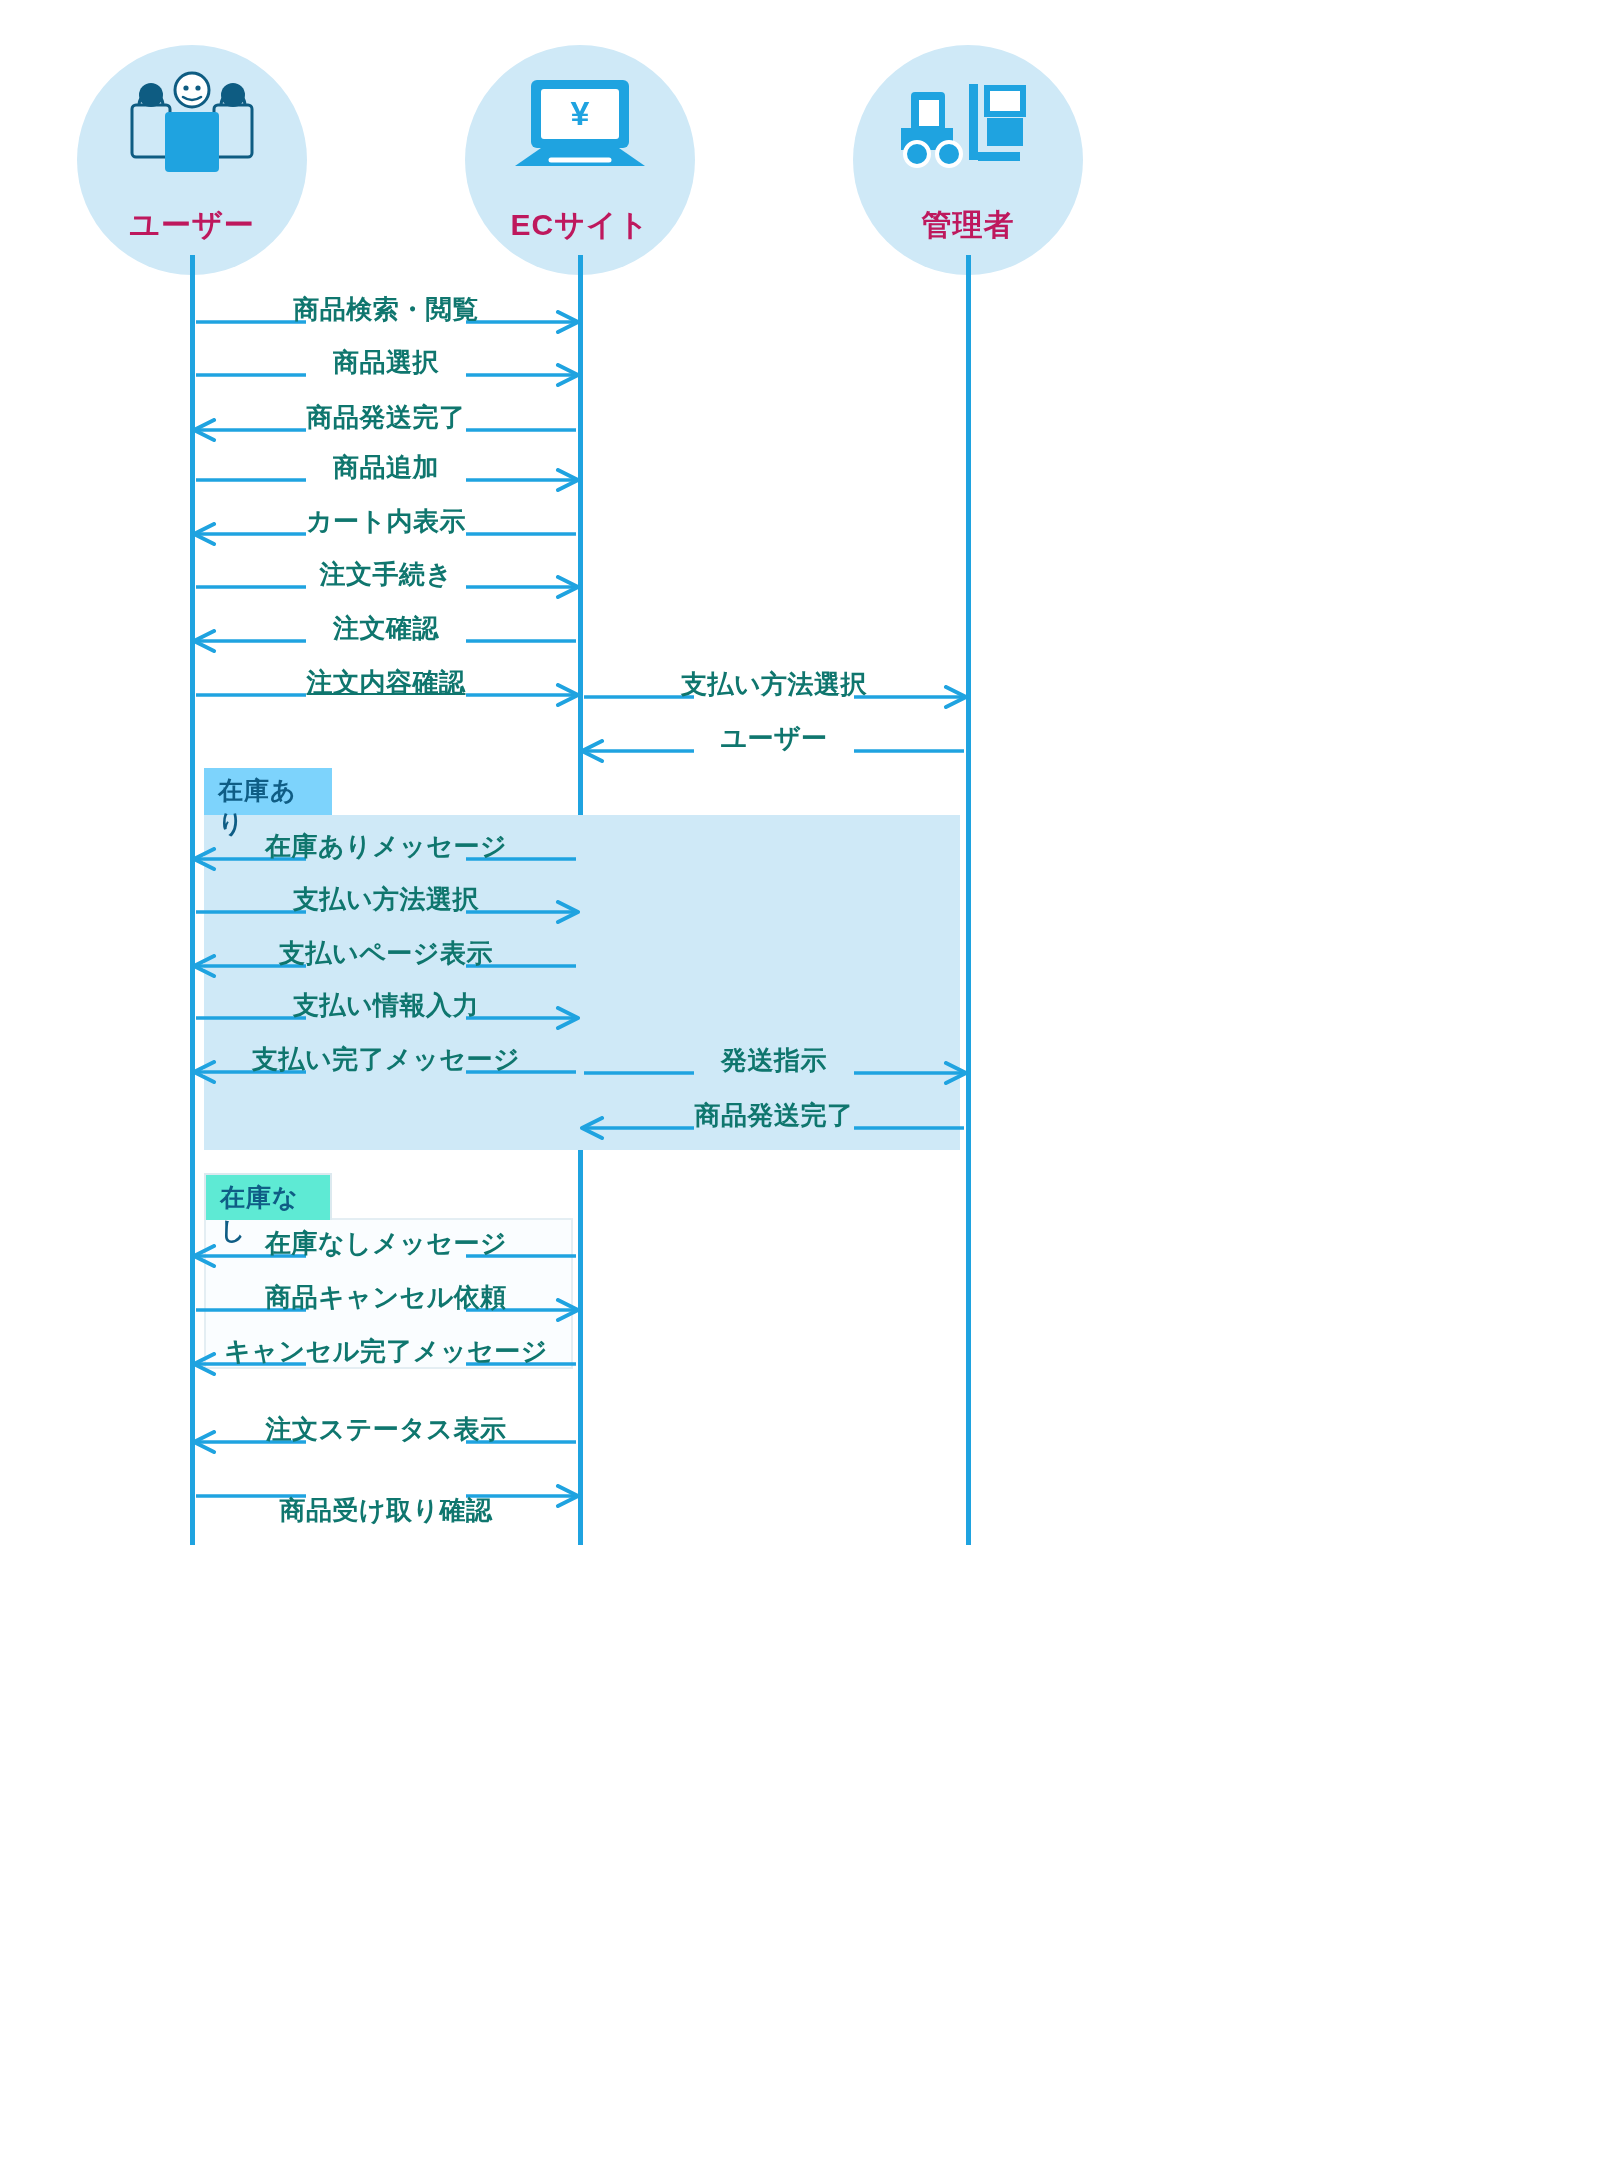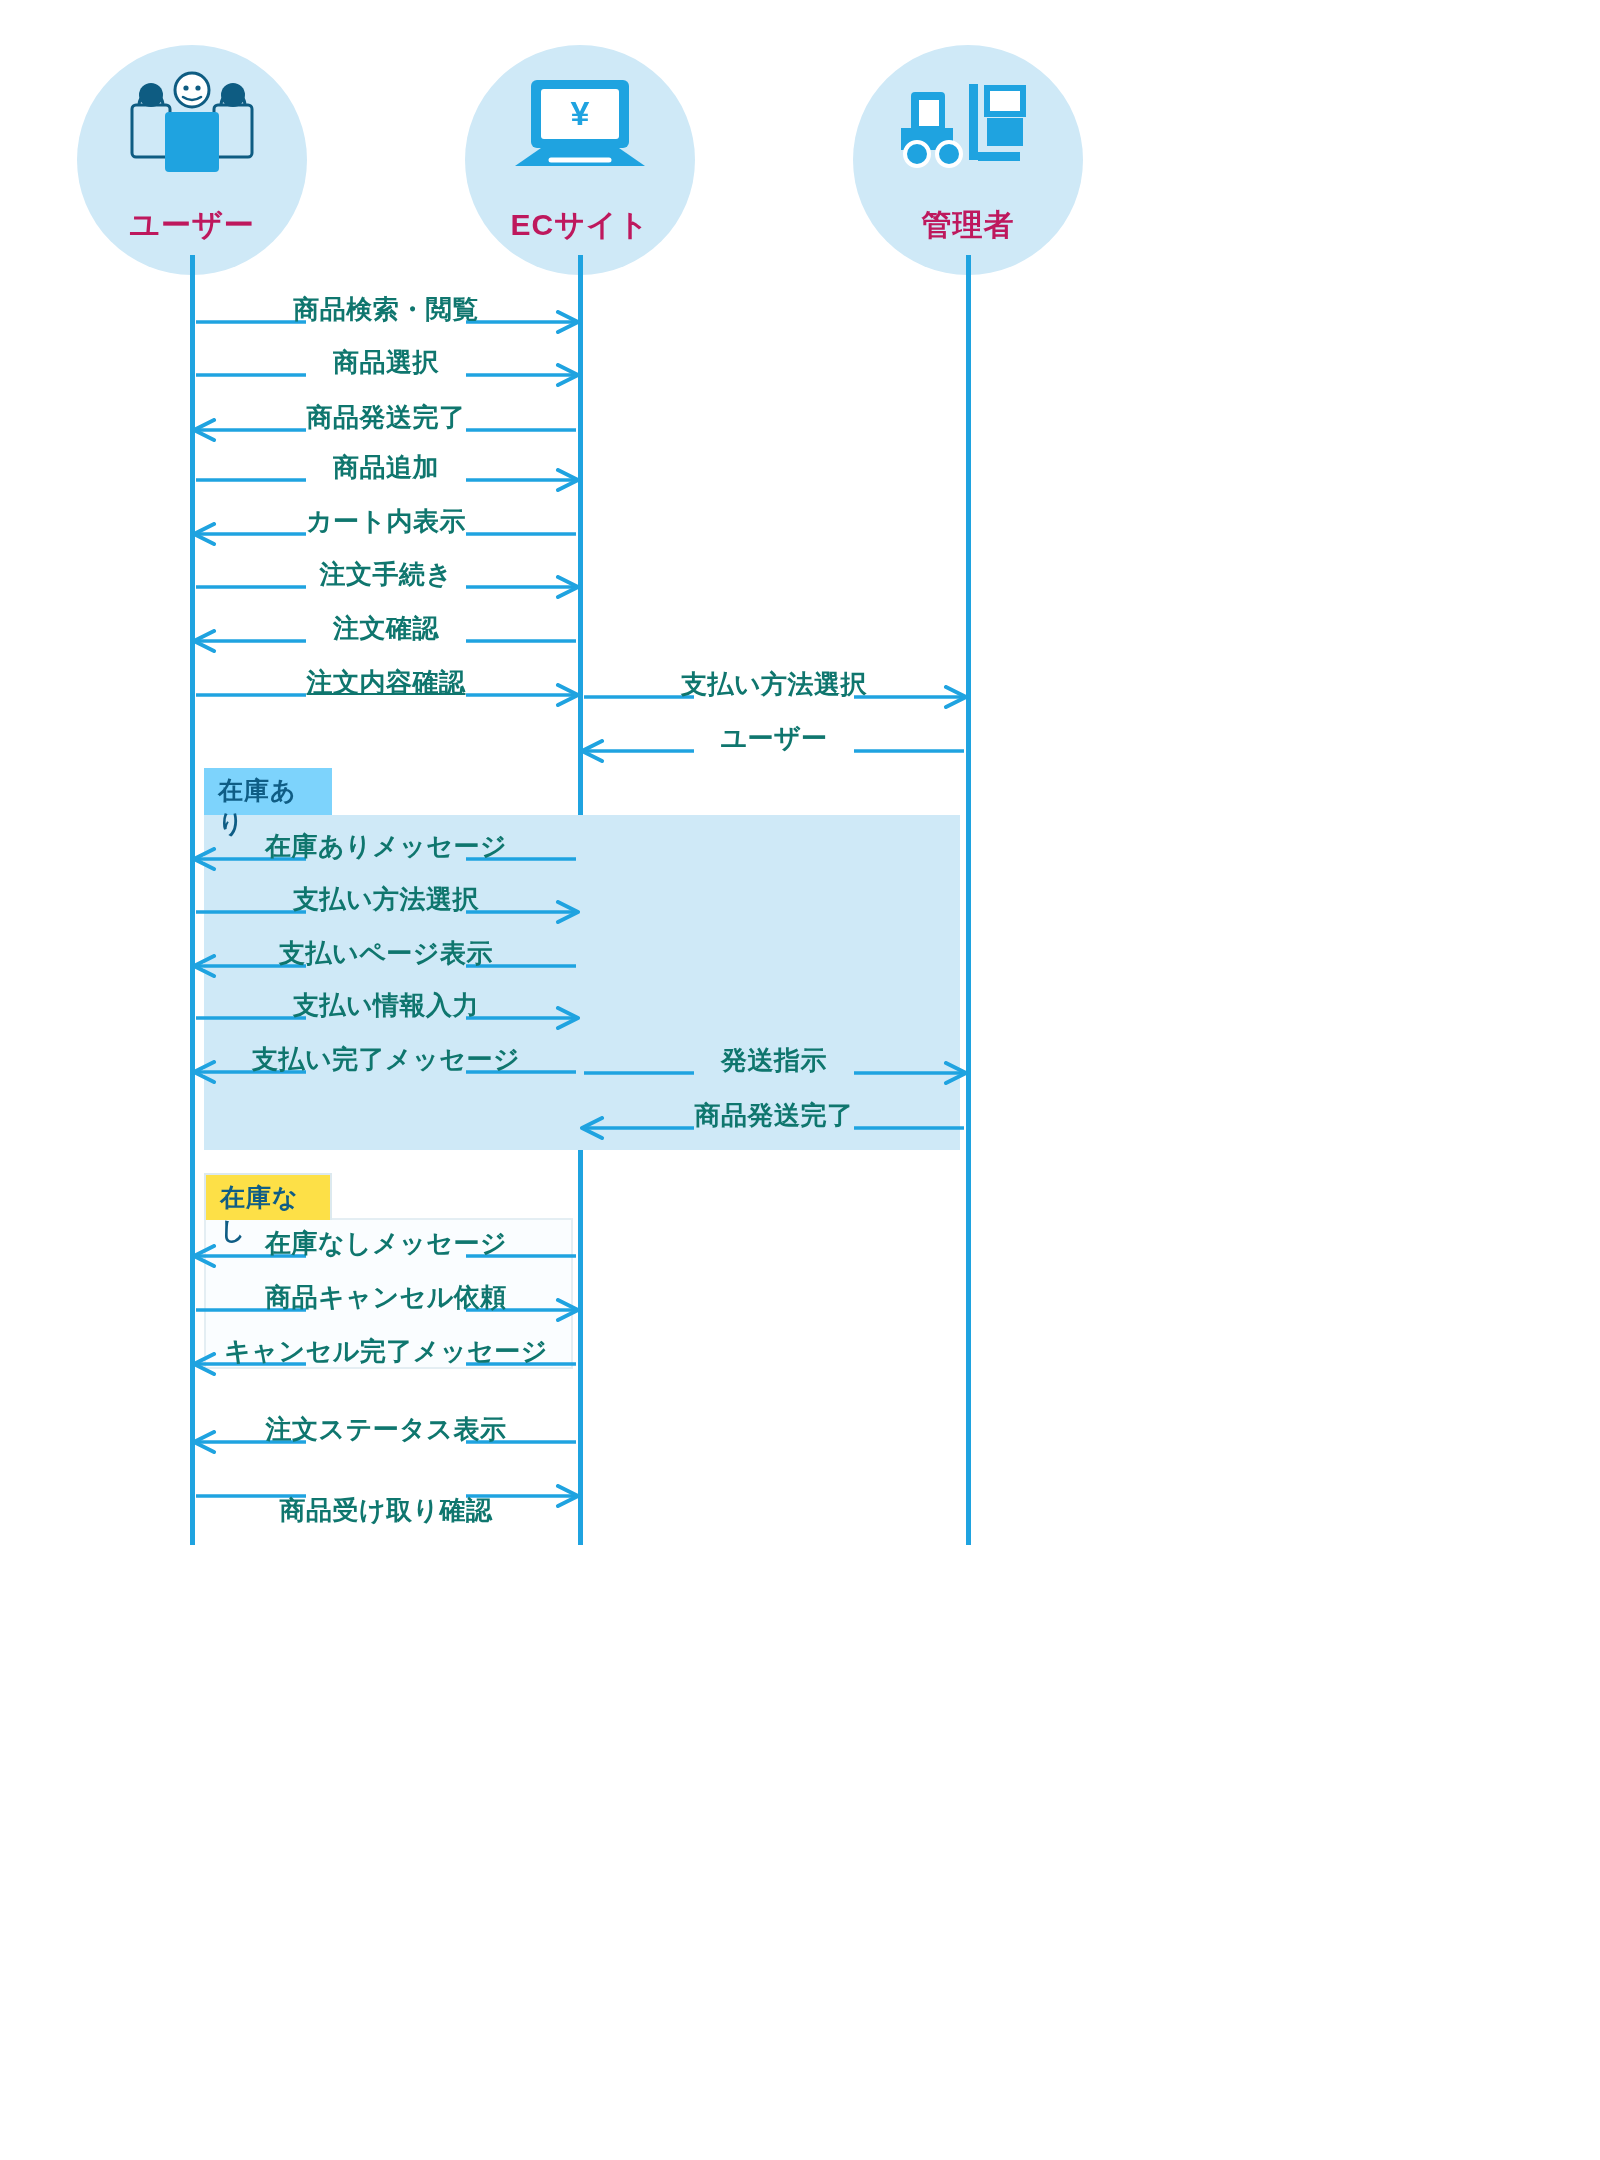--- a/index.html
+++ b/index.html
@@ -61,21 +61,21 @@
     position: absolute;
     background: #7dd3fc;
     color: #0f5d85;
     font-size: 25px;
     font-weight: bold;
     padding: 6px 14px 8px 14px;
     box-sizing: border-box;
     letter-spacing: 1px;
   }
   .frag-tab.outline-tab {
-    background: #fde047;
+    background: #5eead4;
     border: 2px solid #dce9ef;
     border-bottom: none;
   }
   .icon-holder {
     position: absolute;
   }
 </style>
 </head>
 <body>
 

